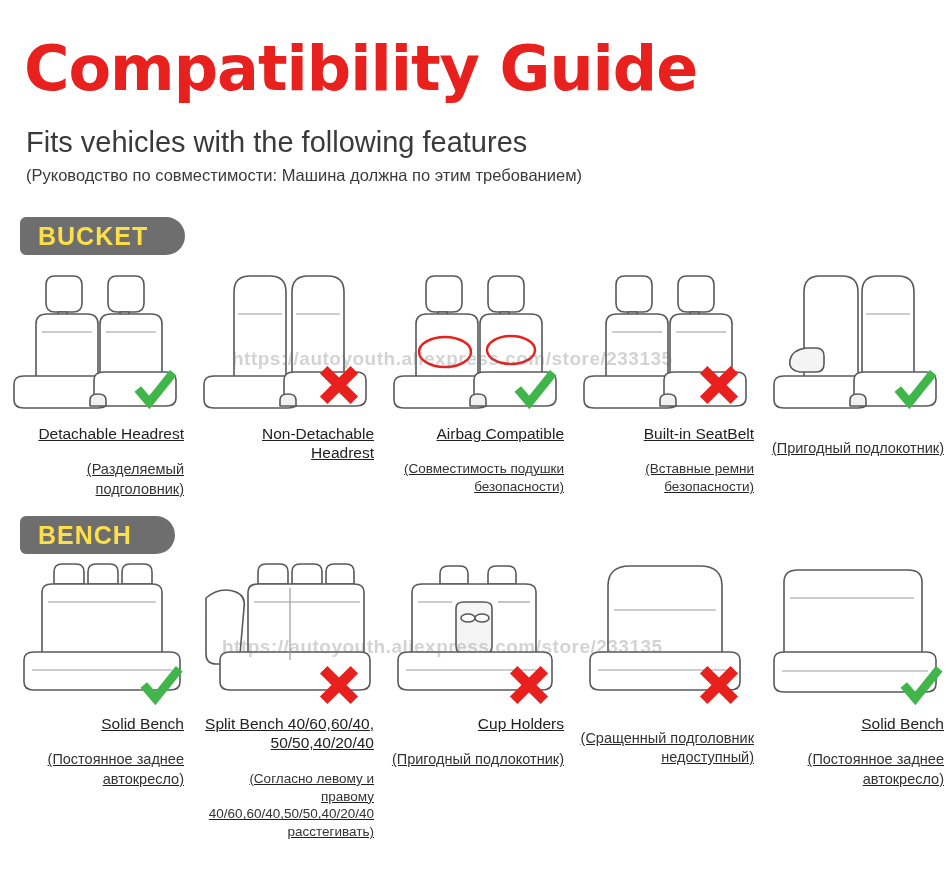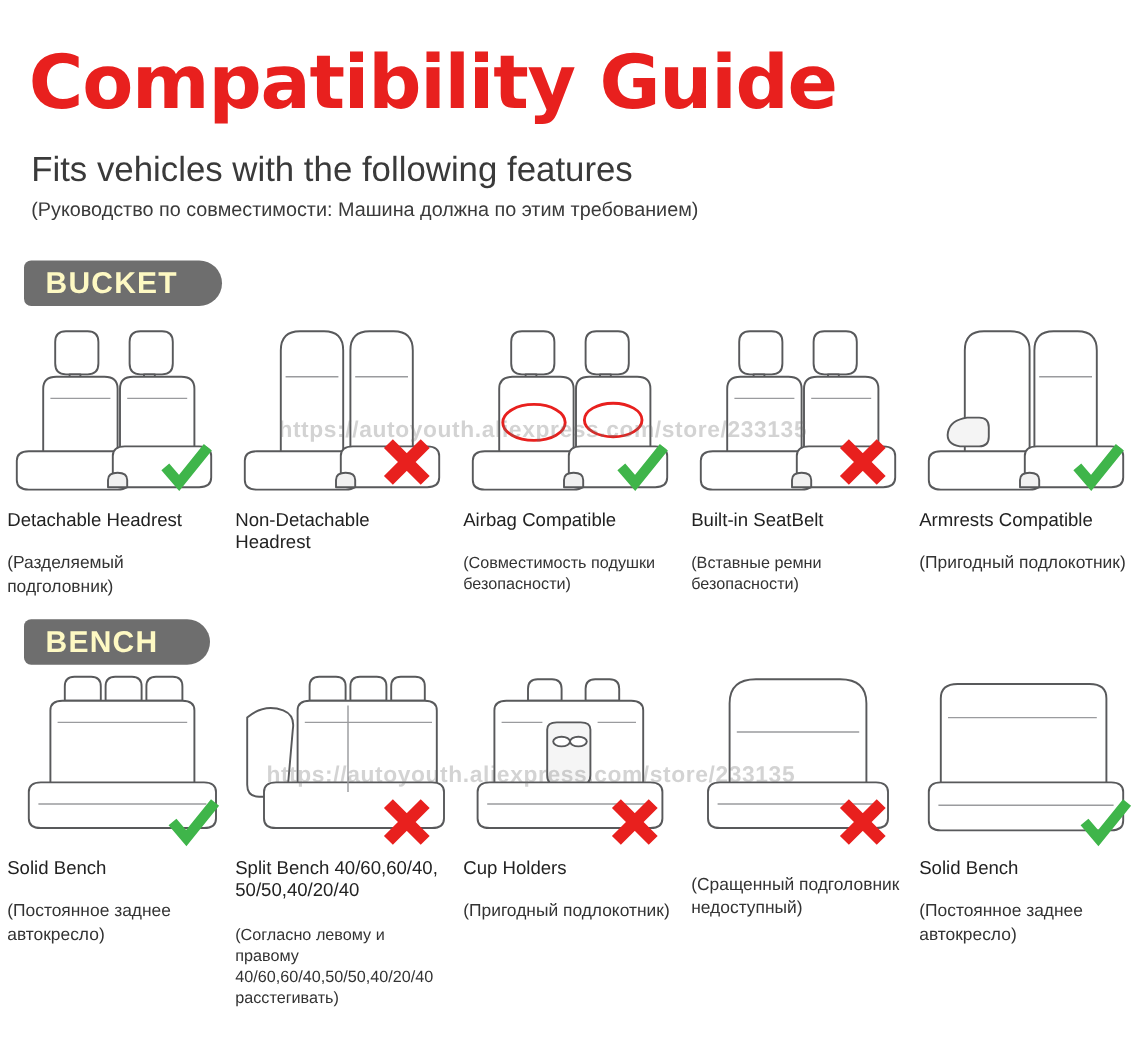--- a/index.html
+++ b/index.html
@@ -50,21 +50,21 @@
     color: #3a3a3a;
     line-height: 1;
     white-space: nowrap;
   }
 
   .section-tag {
     position: absolute;
     height: 38px;
     background: #6e6e6e;
     border-radius: 6px 19px 19px 6px;
-    color: #fef9c3;
+    color: #fde047;
     font-weight: bold;
     font-size: 25px;
     letter-spacing: 1px;
     display: flex;
     align-items: center;
     padding: 0 26px 0 18px;
     box-sizing: border-box;
   }
   #tag-bucket { left: 20px; top: 217px; width: 165px; }
   #tag-bench  { left: 20px; top: 516px; width: 155px; }
@@ -74,21 +74,22 @@
     left: 0;
     width: 950px;
     display: flex;
   }
   #bucket-grid { top: 262px; }
   #bench-grid  { top: 552px; }
 
   .cell {
     width: 190px;
     position: relative;
-    text-align: left;
+    text-align: right;
+    text-decoration: underline;
   }
   .art {
     position: relative;
     height: 160px;
   }
   .art svg { display: block; margin: 0 auto; }
 
   .mark {
     position: absolute;
     width: 46px;
@@ -276,21 +277,20 @@
             <path d="M104 52 h44"></path>
           </g>
         </svg>
       </div>
       <div class="mark" style="left:132px; top:104px;">
         <svg viewBox="0 0 48 48">
             <path d="M6 24 L18 38 L43 7" fill="none" stroke="#3fb54a" stroke-width="9" stroke-linecap="butt" stroke-linejoin="miter"></path>
           </svg>
       </div>
       <div class="labels">
-        <div class="label-en">Armrests Compatible</div>
         <div class="label-ru">(Пригодный подлокотник)</div>
       </div>
     </div>
 
   </div>
 
   <div class="section-tag" id="tag-bench">BENCH</div>
 
   <div class="grid" id="bench-grid">
 

